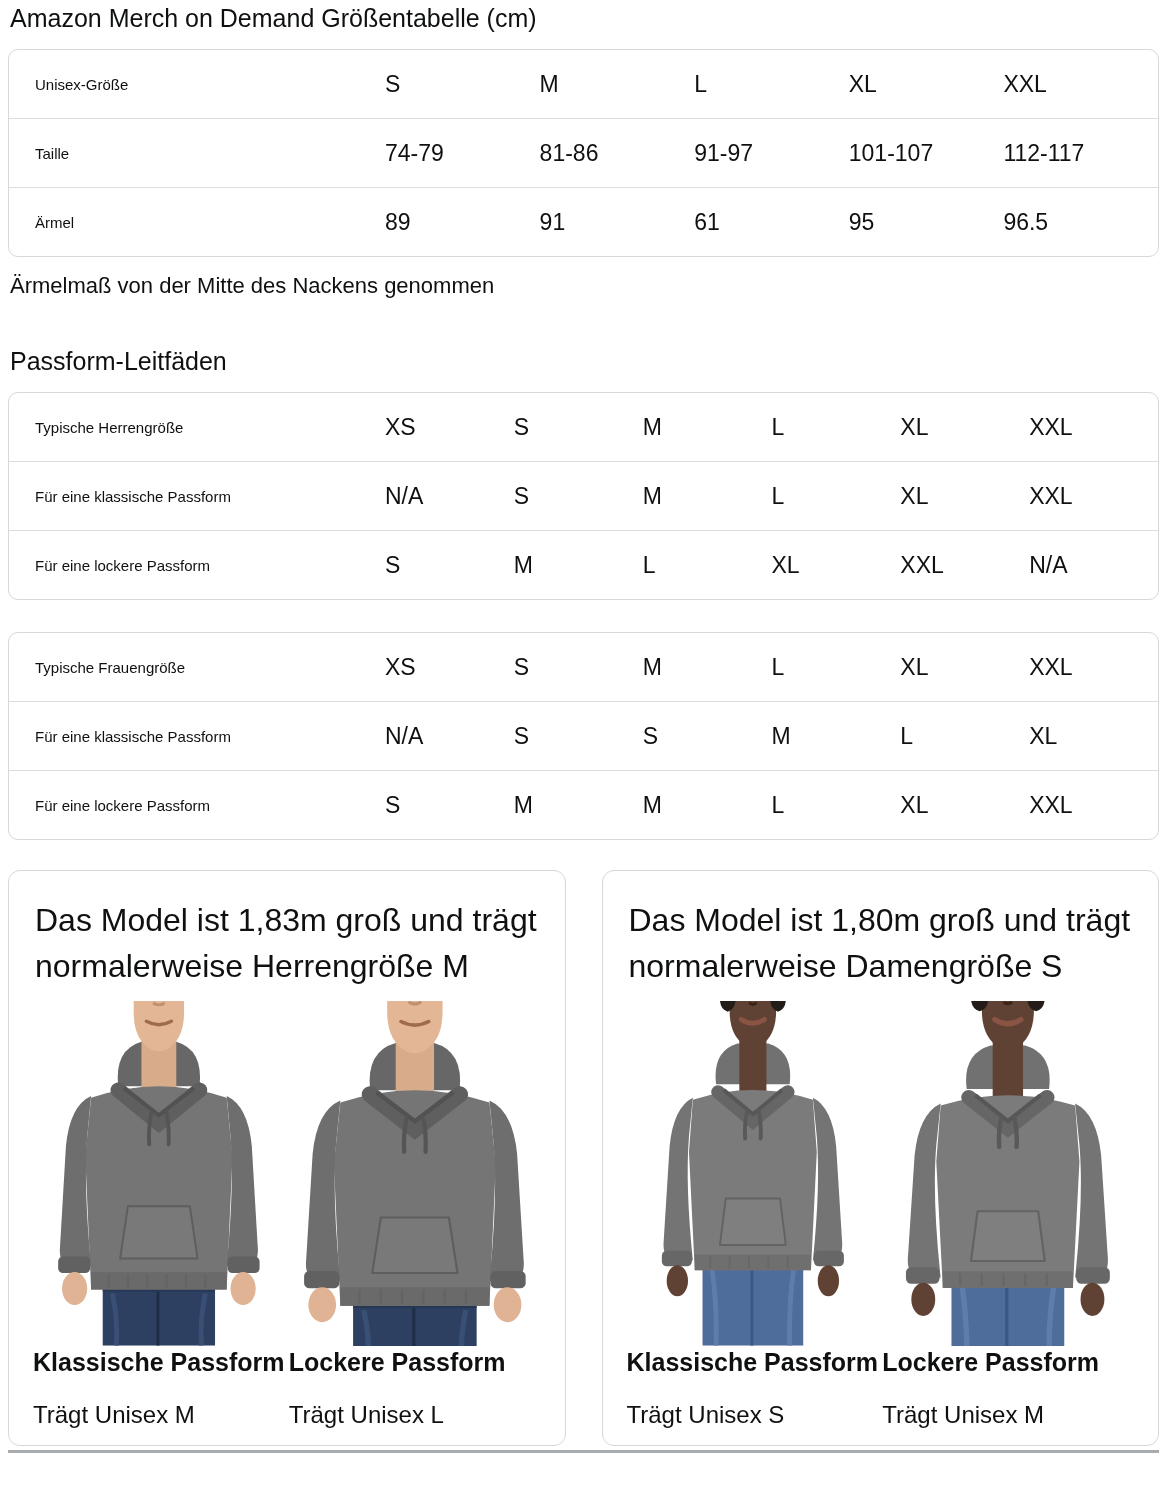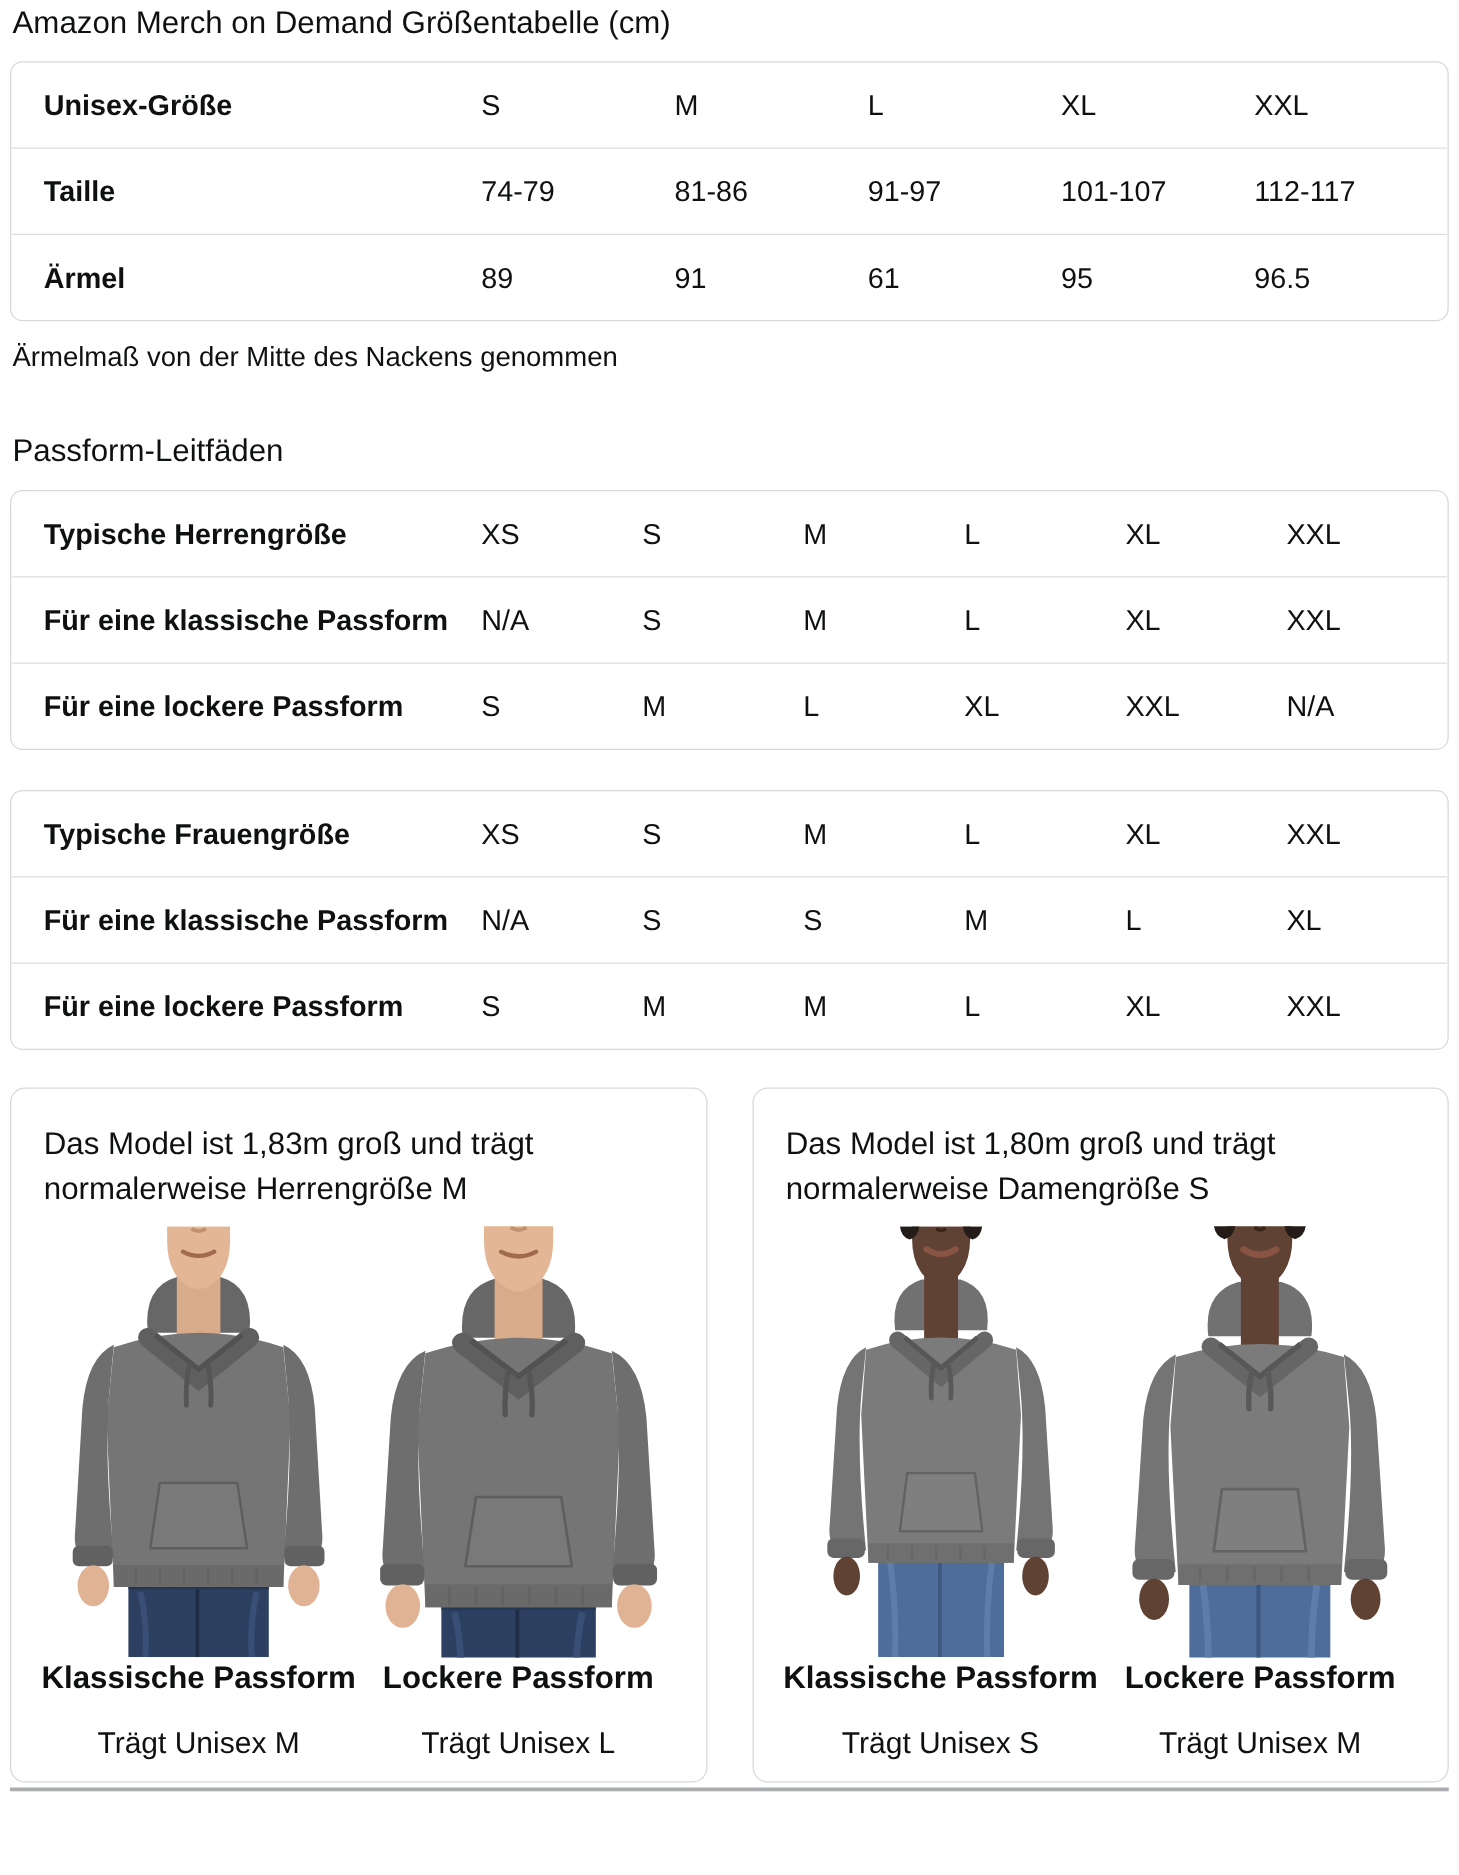--- a/index.html
+++ b/index.html
@@ -6,29 +6,29 @@
   body{width:1167px;color:#0f1111;font-family:"Liberation Sans",sans-serif;-webkit-font-smoothing:antialiased;}
   .page{padding:2px 8px 16px 8px;}
 
   h1.title{font-size:25px;font-weight:400;margin:2px 0 16px;padding-left:2px;}
   h2.fitheading{font-size:25px;font-weight:400;margin:48px 0 16px;padding-left:2px;}
   .note{font-size:22px;margin:16px 0 0 2px;}
 
   .tbl{border:1px solid #d5d9d9;border-radius:10px;overflow:hidden;background:#fff;}
   .trow{display:flex;align-items:center;min-height:68px;border-bottom:1px solid #dcdddd;}
   .trow:last-child{border-bottom:0;}
-  .tlabel{flex:0 0 350px;padding-left:26px;font-weight:700;font-size:23px;}
+  .tlabel{flex:0 0 350px;padding-left:26px;font-weight:400;font-size:15px;}
   .tcell{flex:1 1 0;font-size:23px;}
   .tbl.fit2{margin-top:32px;}
 
   .cards{display:flex;gap:36px;margin-top:30px;}
   .model-card{flex:1 1 0;border:1px solid #d5d9d9;border-radius:12px;padding:20px 24px 16px;background:#fff;}
-  .model-desc{font-size:25px;line-height:1.44;margin:6px 0 12px 2px;}
+  .model-desc{font-size:32px;line-height:1.44;margin:6px 0 12px 2px;}
   .figures{display:flex;gap:4px;}
-  .figures figure{margin:0;flex:1 1 0;text-align:center;}
+  .figures figure{margin:0;flex:1 1 0;text-align:left;}
   .figures svg.fig{width:100%;height:auto;display:block;}
   figcaption .fit{font-weight:700;font-size:25px;margin-top:2px;}
   figcaption .wears{font-size:24px;margin-top:24px;}
 
   .bottom-line{height:3px;background:#a8acaf;margin-top:4px;}
   .defs{position:absolute;width:0;height:0;overflow:hidden;}
 </style>
 </head>
 <body>
 

